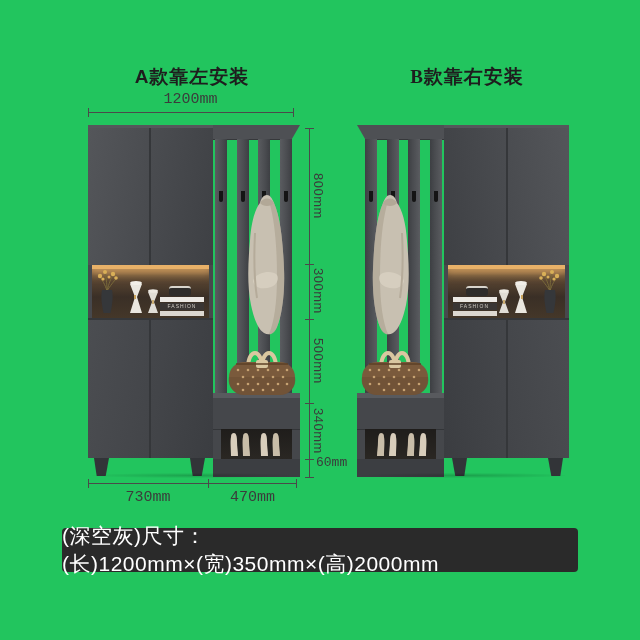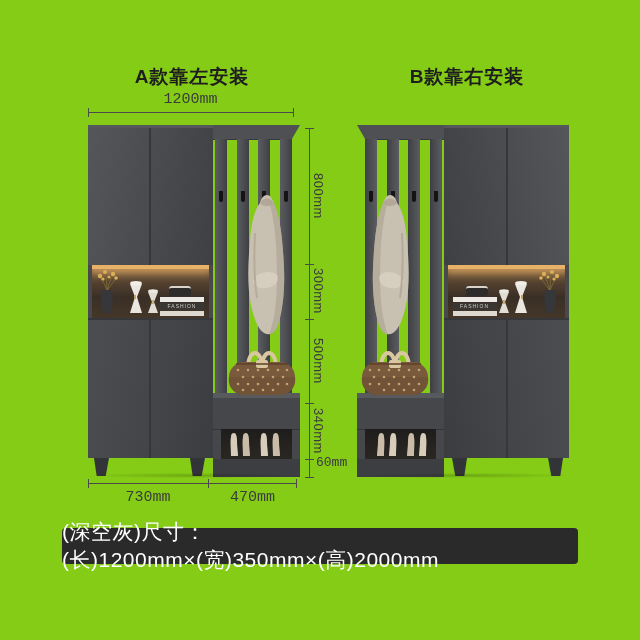--- a/index.html
+++ b/index.html
@@ -1,22 +1,22 @@
 <!DOCTYPE html>
 <html><head>
 <meta charset="utf-8">
 <style>
   html,body{margin:0;padding:0;background:#ffffff;}
-  .stage{position:relative;width:640px;height:640px;background:#84cc16;overflow:hidden;
+  .stage{position:relative;width:640px;height:640px;background:#22c55e;overflow:hidden;
          font-family:"Liberation Sans","DejaVu Sans",sans-serif;}
 
   
   .unit-title{position:absolute;top:64px;width:190px;text-align:center;
               font-size:19px;font-weight:bold;color:#1e1e1e;letter-spacing:1px;}
-  .title-a{left:97px;} .title-b{left:372px;}
+  .title-a{left:97px;} .title-b{left:372px;font-family:Liberation Serif, serif;}
 
   
   .dim-label{position:absolute;font-size:15px;color:#3b3b3b;font-family:Liberation Mono, monospace;}
   .dim-line-h{position:absolute;height:1px;background:#4a4a4a;}
   .dim-line-v{position:absolute;width:1px;background:#4a4a4a;}
   .tick-v{position:absolute;width:1px;height:9px;background:#4a4a4a;}
   .tick-h{position:absolute;width:9px;height:1px;background:#4a4a4a;}
   .vdim-label{position:absolute;left:311px;writing-mode:vertical-rl;
               font-size:13px;color:#3b3b3b;letter-spacing:.5px;}
 
@@ -74,21 +74,21 @@
   .shoe-open{position:absolute;left:8px;top:36px;width:71px;height:30px;
       background:linear-gradient(180deg,#1f1d1b 0%,#2a2723 100%);}
   .bench-base{position:absolute;left:0;top:66px;width:100%;height:18px;background:#3c3e42;}
   .shoes{position:absolute;left:3px;bottom:1px;}
   .bag{position:absolute;left:138px;top:213px;}
 
   .floor-shadow{position:absolute;left:4px;top:348px;width:204px;height:5px;
       background:radial-gradient(ellipse at center,rgba(0,0,0,.18) 0%,rgba(0,0,0,0) 75%);}
 
   
-  .size-bar{position:absolute;left:62px;top:528px;width:516px;height:36px;background:#2a2a2a;
+  .size-bar{position:absolute;left:62px;top:528px;width:516px;height:44px;background:#2a2a2a;
       border-radius:4px;color:#ffffff;font-size:21px;display:flex;align-items:center;
       justify-content:center;letter-spacing:.5px;}
 </style>
 </head>
 <body>
 
 <div class="stage">
 
   <div class="unit-title title-a">A款靠左安装</div>
   <div class="unit-title title-b">B款靠右安装</div>

